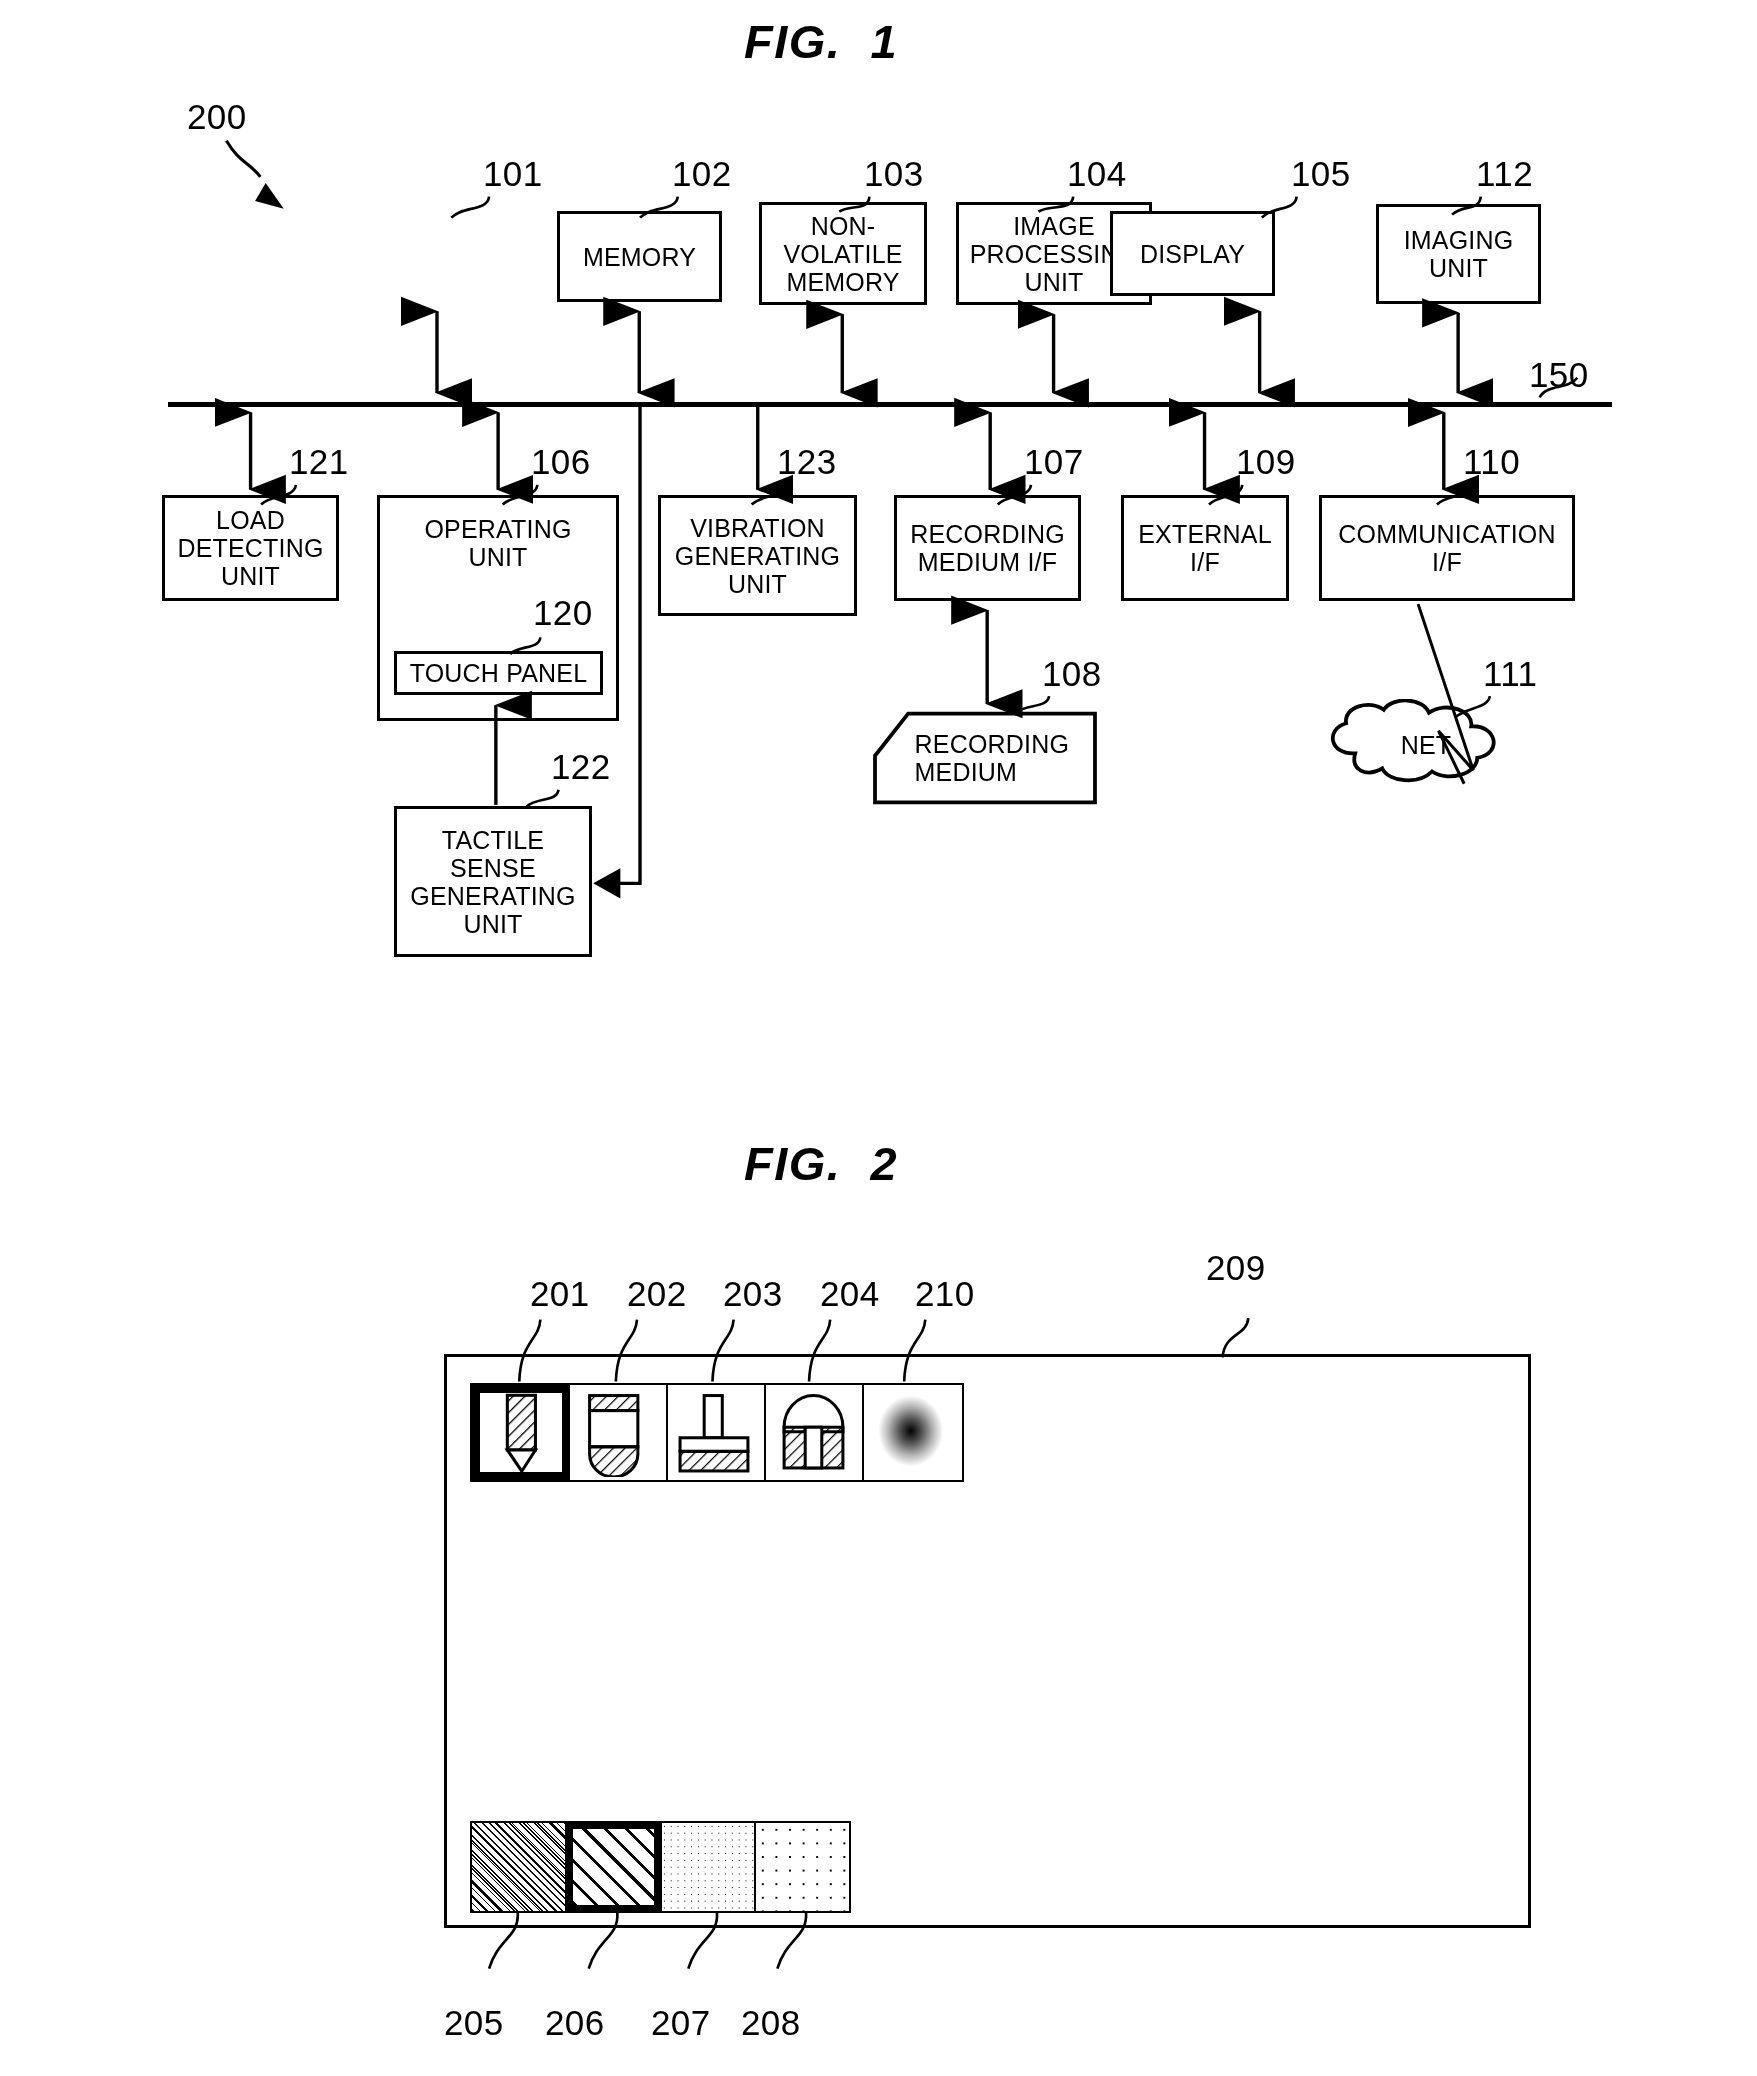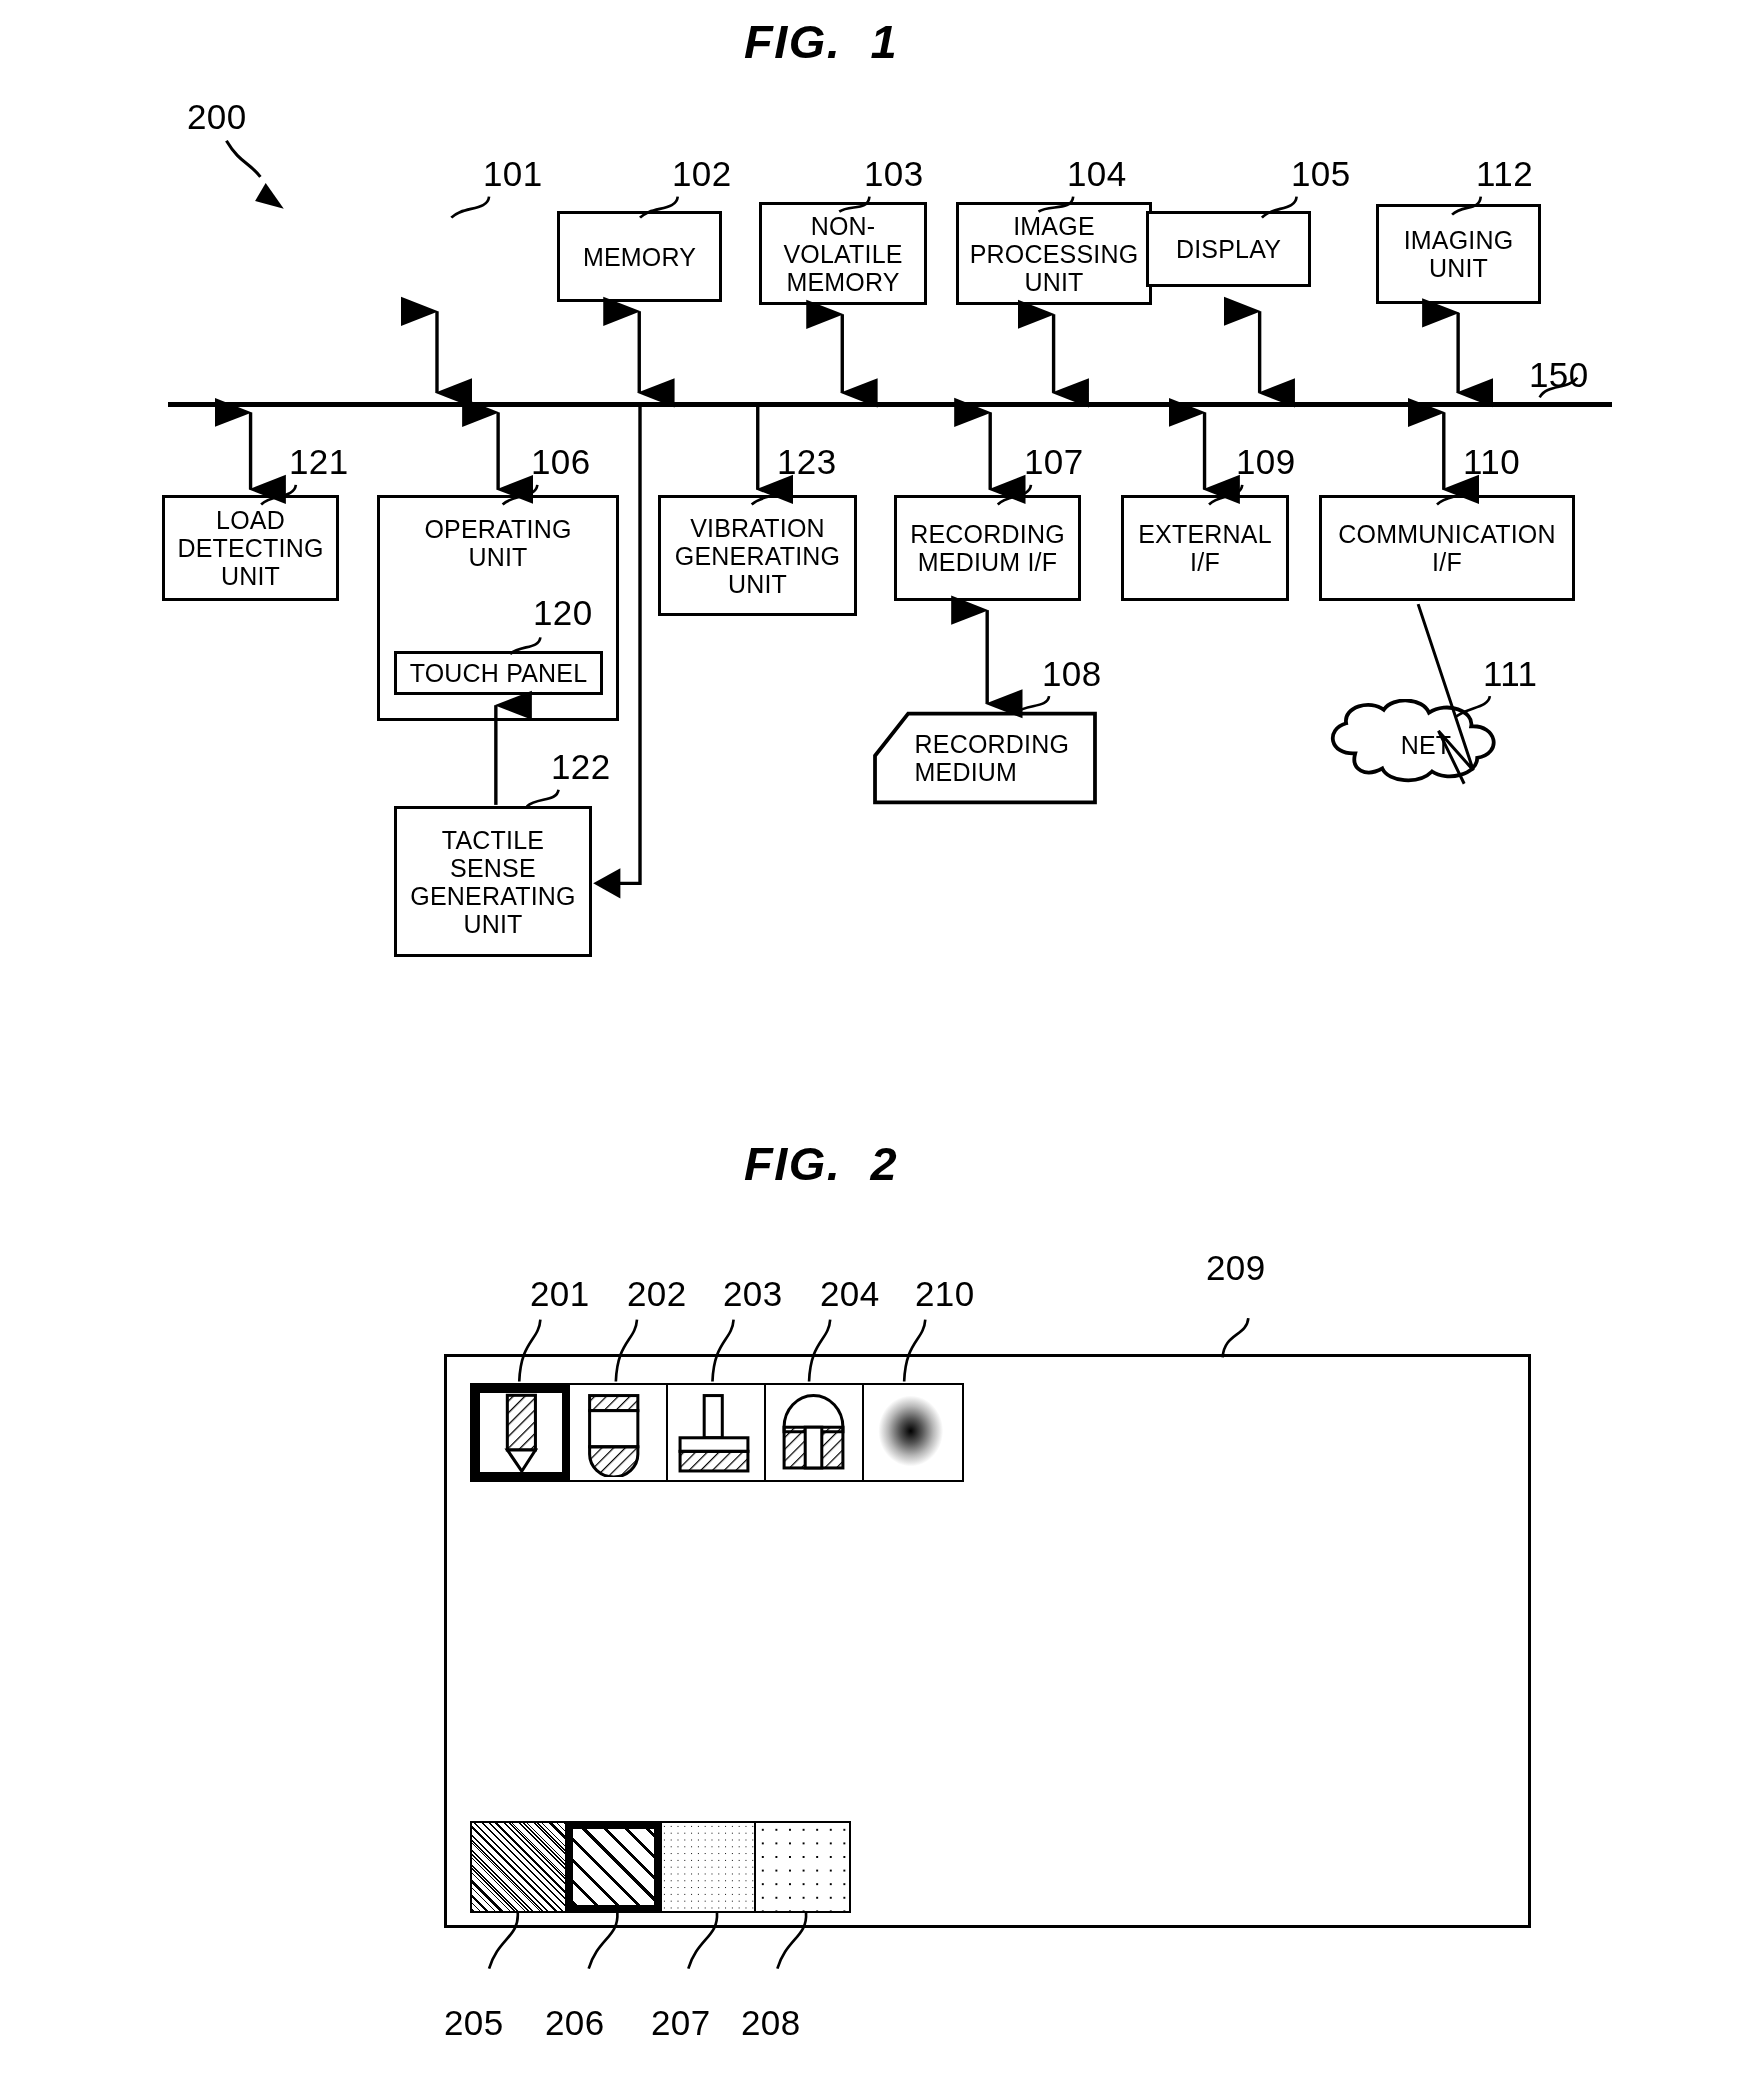--- a/index.html
+++ b/index.html
@@ -154,21 +154,21 @@
   </div>
   <div class="ref" style="left:864px; top:148px;">103</div>
 
   <div class="box tall" style="left:956px; top:196px; width:196px; height:103px;">
     <span class="box-label">IMAGE
 PROCESSING
 UNIT</span>
   </div>
   <div class="ref" style="left:1067px; top:148px;">104</div>
 
-  <div class="box" style="left:1146px; top:205px; width:165px; height:76px;">
+  <div class="box" style="left:1110px; top:205px; width:165px; height:85px;">
     <span class="box-label">DISPLAY</span>
   </div>
   <div class="ref" style="left:1291px; top:148px;">105</div>
 
   <div class="box" style="left:1376px; top:198px; width:165px; height:100px;">
     <span class="box-label">IMAGING
 UNIT</span>
   </div>
   <div class="ref" style="left:1476px; top:148px;">112</div>
 

